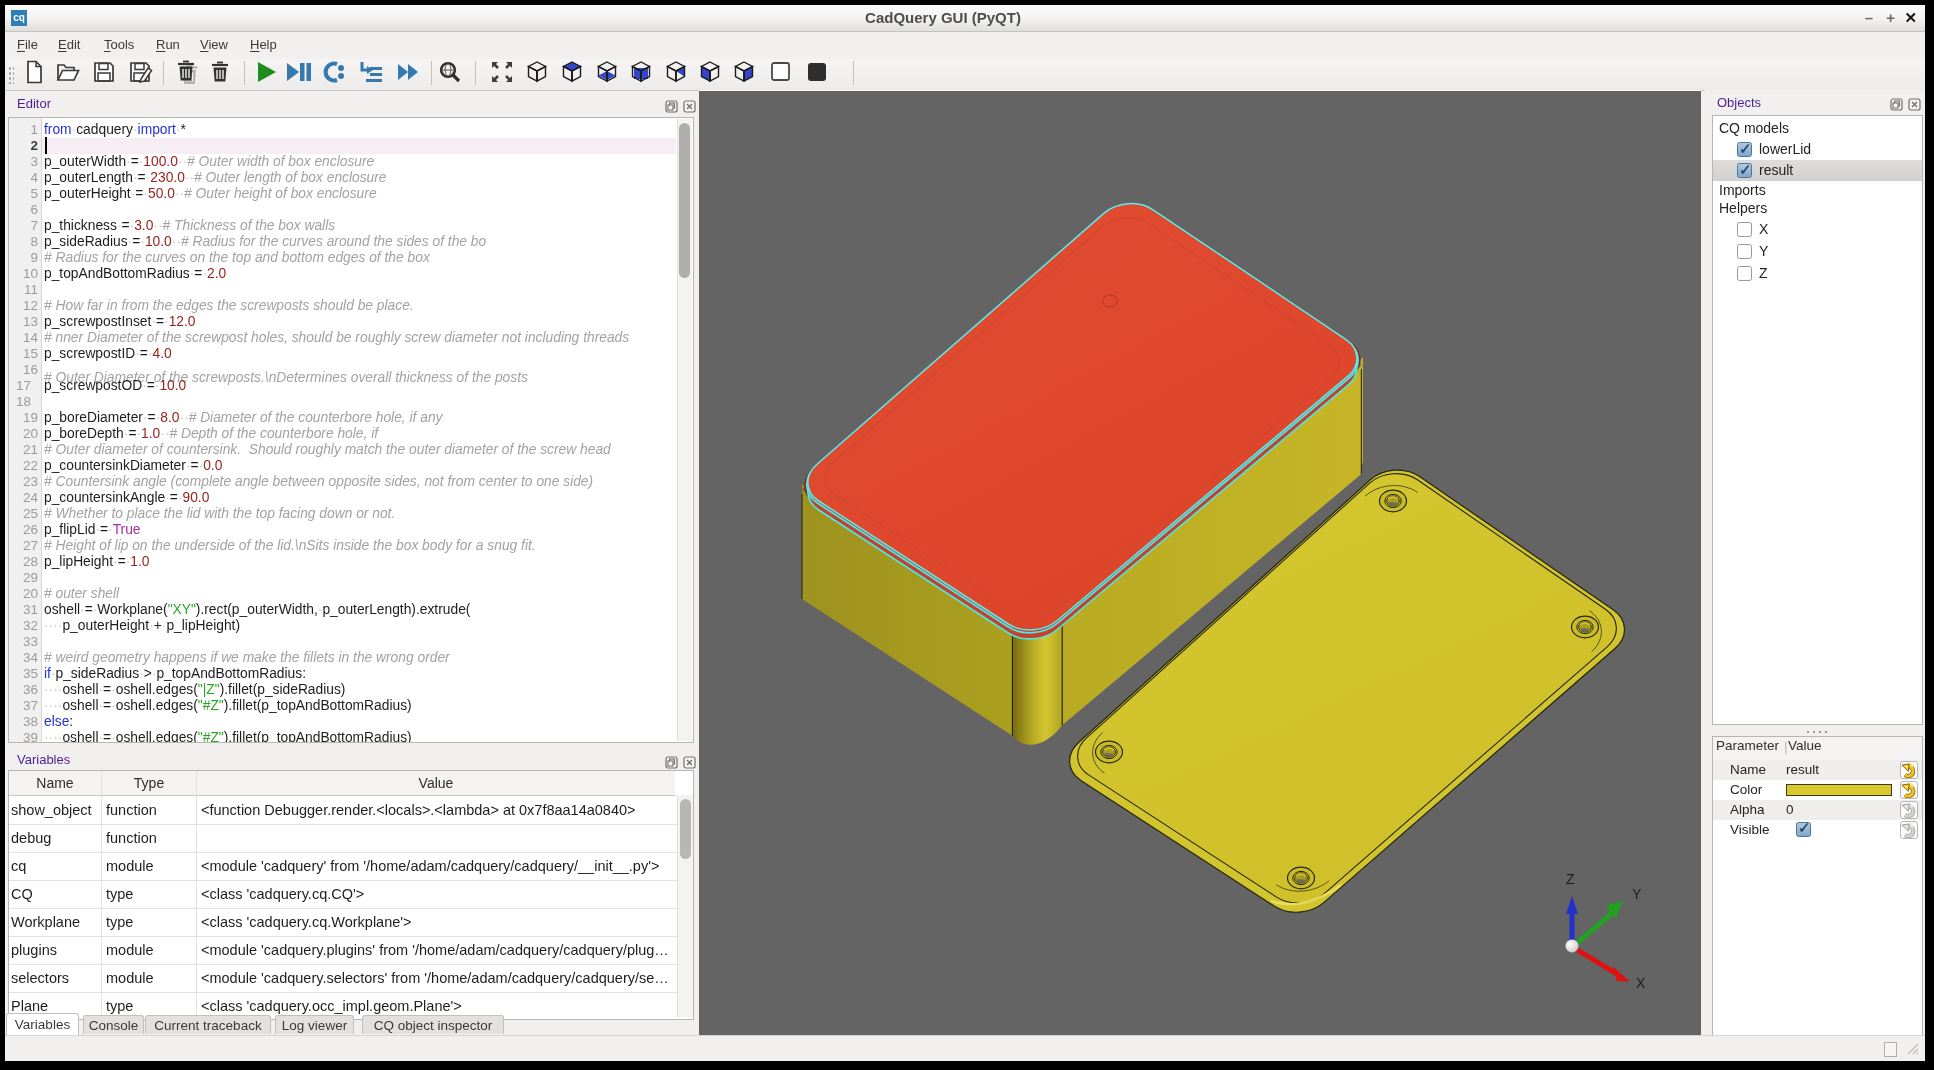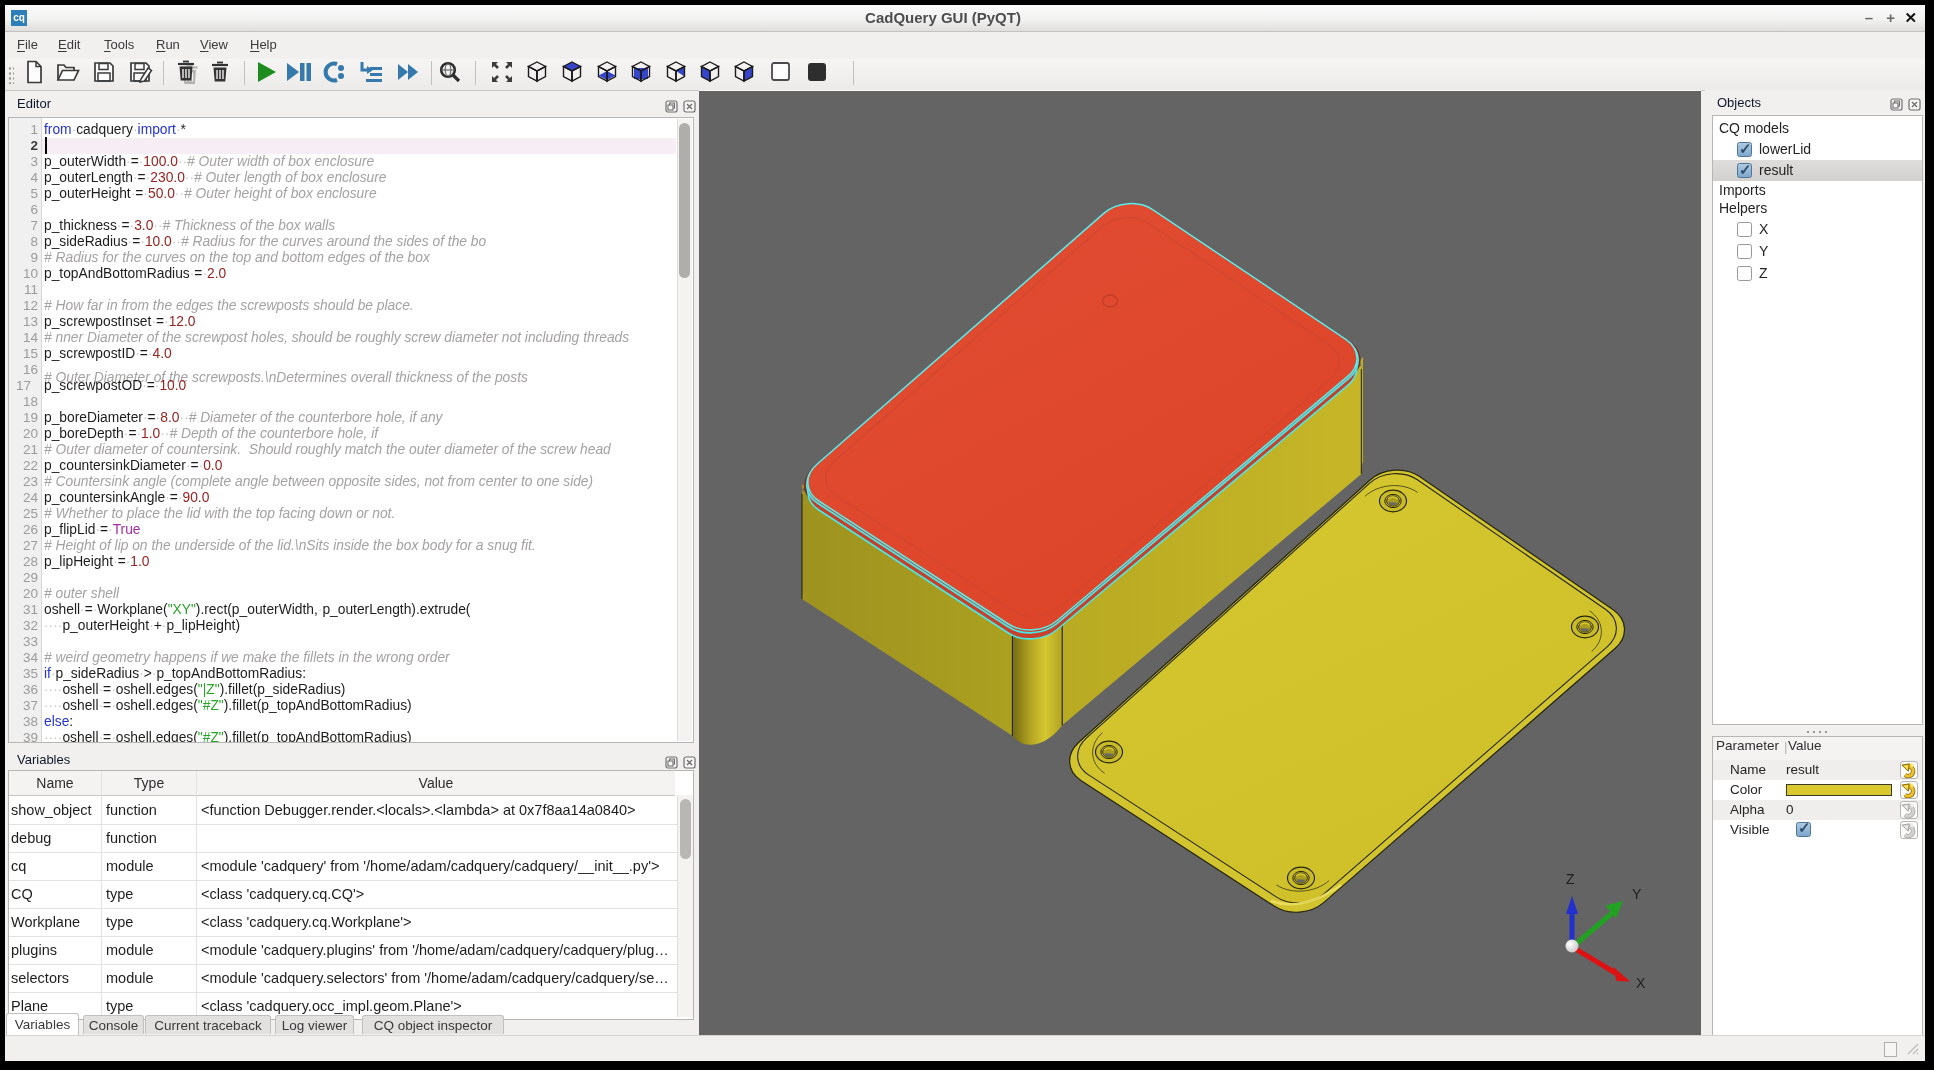--- a/index.html
+++ b/index.html
@@ -13,21 +13,21 @@
 #wtitle{position:absolute;left:0;top:0;width:1876px;height:26px;line-height:26px;text-align:center;
   font-weight:bold;font-size:15px;color:#4d4d4d;}
 .wbtn{position:absolute;top:0;height:26px;line-height:25px;font-size:15px;color:#6a6a6a;font-weight:bold;}
 #menubar{position:absolute;left:0;top:27px;width:100%;height:27px;background:#f1f0ef;font-size:13px;color:#3a3a3a;}
 #menubar span{position:absolute;top:5px;}
 #menubar u{text-decoration:underline;text-underline-offset:2px;}
 #toolbar{position:absolute;left:0;top:54px;width:100%;height:31px;
   background:linear-gradient(#f6f5f4,#ecebea);border-bottom:1px solid #c9c7c5;}
 .tbsep{position:absolute;top:2px;width:1px;height:24px;background:#c3c1bf;}
 .ticon{position:absolute;top:0px;}
-.ptitle{position:absolute;background:#f1f0ef;font-size:13px;color:#0f172a;}
+.ptitle{position:absolute;background:#f1f0ef;font-size:13px;color:#4c1d95;}
 #editor{position:absolute;left:3px;top:112px;width:684px;height:624px;background:#fff;
   border:1px solid #b8b6b4;overflow:hidden;}
 #gutter{position:absolute;left:0;top:0;width:32px;height:100%;background:#f0f0f0;border-right:1px solid #d8d8d8;}
 .cl{position:absolute;left:0;height:16px;line-height:16px;width:100%;white-space:pre;font-size:13.8px;color:#1d1d1d;}
 .ln{position:absolute;width:29px;text-align:right;color:#9b9b9b;font-size:13.5px;height:16px;line-height:16px;}
 .k{color:#2433d6;} .n{color:#98231f;} .c{color:#a3a2a1;font-style:italic;} .s{color:#28a428;} .t{color:#a62ba6;}
 .d{color:#c8c6c4;}
 #curline{position:absolute;left:33px;top:20px;width:634px;height:16px;background:#f7edf5;}
 #cursor{position:absolute;left:36px;top:19px;width:2px;height:17px;background:#000;}
 #edscroll{position:absolute;right:1px;top:1px;width:14px;height:622px;background:#f4f3f2;border-left:1px solid #e0dedc;}
@@ -266,21 +266,21 @@
 <div class="ln" style="top:196px;">13</div>
 <div class="cl" style="left:35px;top:196px;">p_screwpostInset<span class="d">·</span>=<span class="d">·</span><span class="n">12.0</span></div>
 <div class="ln" style="top:212px;">14</div>
 <div class="cl" style="left:35px;top:212px;"><span class="c"># nner Diameter of the screwpost holes, should be roughly screw diameter not including threads</span></div>
 <div class="ln" style="top:228px;">15</div>
 <div class="cl" style="left:35px;top:228px;">p_screwpostID<span class="d">·</span>=<span class="d">·</span><span class="n">4.0</span></div>
 <div class="ln" style="top:244px;">16</div>
 <div class="cl" style="left:35px;top:252px;"><span class="c"># Outer Diameter of the screwposts.\nDetermines overall thickness of the posts</span></div>
 <div class="ln" style="top:260px;text-align:center;">17</div>
 <div class="cl" style="left:35px;top:260px;">p_screwpostOD<span class="d">·</span>=<span class="d">·</span><span class="n">10.0</span></div>
-<div class="ln" style="top:276px;">18</div>
+<div class="ln" style="top:276px;text-align:center;">18</div>
 <div class="cl" style="left:35px;top:276px;"></div>
 <div class="ln" style="top:292px;">19</div>
 <div class="cl" style="left:35px;top:292px;">p_boreDiameter<span class="d">·</span>=<span class="d">·</span><span class="n">8.0</span><span class="d">·</span><span class="d">·</span><span class="c"># Diameter of the counterbore hole, if any</span></div>
 <div class="ln" style="top:308px;">20</div>
 <div class="cl" style="left:35px;top:308px;">p_boreDepth<span class="d">·</span>=<span class="d">·</span><span class="n">1.0</span><span class="d">·</span><span class="d">·</span><span class="c"># Depth of the counterbore hole, if</span></div>
 <div class="ln" style="top:324px;">21</div>
 <div class="cl" style="left:35px;top:324px;"><span class="c"># Outer diameter of countersink.  Should roughly match the outer diameter of the screw head</span></div>
 <div class="ln" style="top:340px;">22</div>
 <div class="cl" style="left:35px;top:340px;">p_countersinkDiameter<span class="d">·</span>=<span class="d">·</span><span class="n">0.0</span></div>
 <div class="ln" style="top:356px;">23</div>

